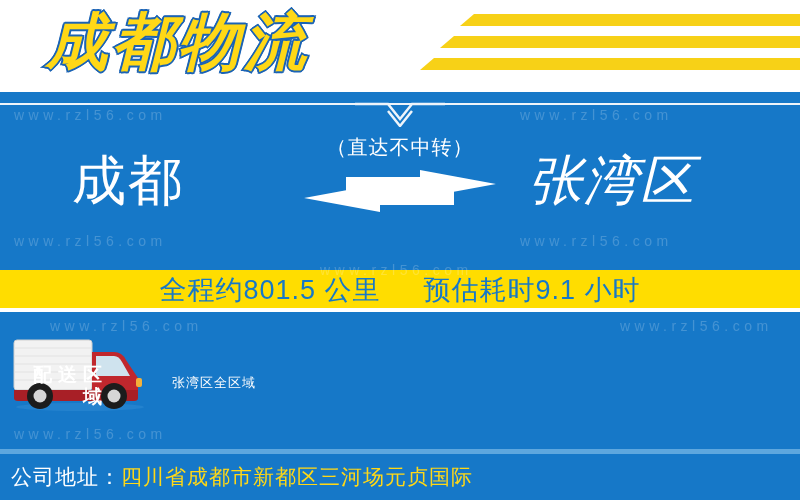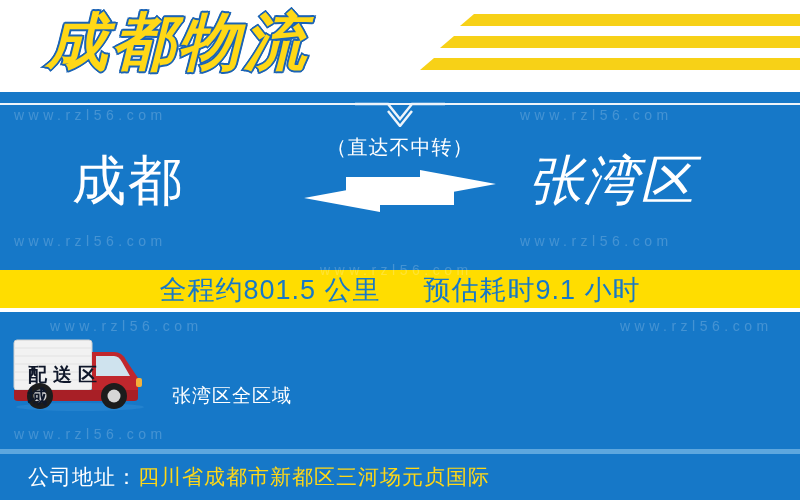--- a/index.html
+++ b/index.html
@@ -166,31 +166,31 @@
     height: 78px;
   }
   .truck svg { display: block; }
   .truck-box-text {
     position: absolute;
     left: 18px;
     top: 30px;
     width: 80px;
     font-size: 19px;
     line-height: 22px;
-    color: #0f172a;
-    text-align: left;
+    color: #ffffff;
+    text-align: right;
     letter-spacing: 6px;
     font-weight: bold;
     pointer-events: none;
   }
   .delivery-label {
     position: absolute;
     left: 172px;
-    top: 71px;
-    font-size: 19px;
+    top: 62px;
+    font-size: 13px;
     color: #ffffff;
     letter-spacing: 1px;
     white-space: nowrap;
   }
 
   
   .footer-divider {
     position: absolute;
     left: 0; top: 449px;
     width: 800px;
@@ -203,21 +203,21 @@
     width: 800px;
     height: 46px;
     background: #1678c8;
     display: flex;
     align-items: center;
   }
   .footer-label {
     font-size: 21px;
     color: #ffffff;
     letter-spacing: 1px;
-    margin-left: 28px;
+    margin-left: 11px;
     white-space: nowrap;
   }
   .footer-address {
     font-size: 21px;
     color: #FFD816;
     letter-spacing: 1px;
     white-space: nowrap;
   }
 
   

